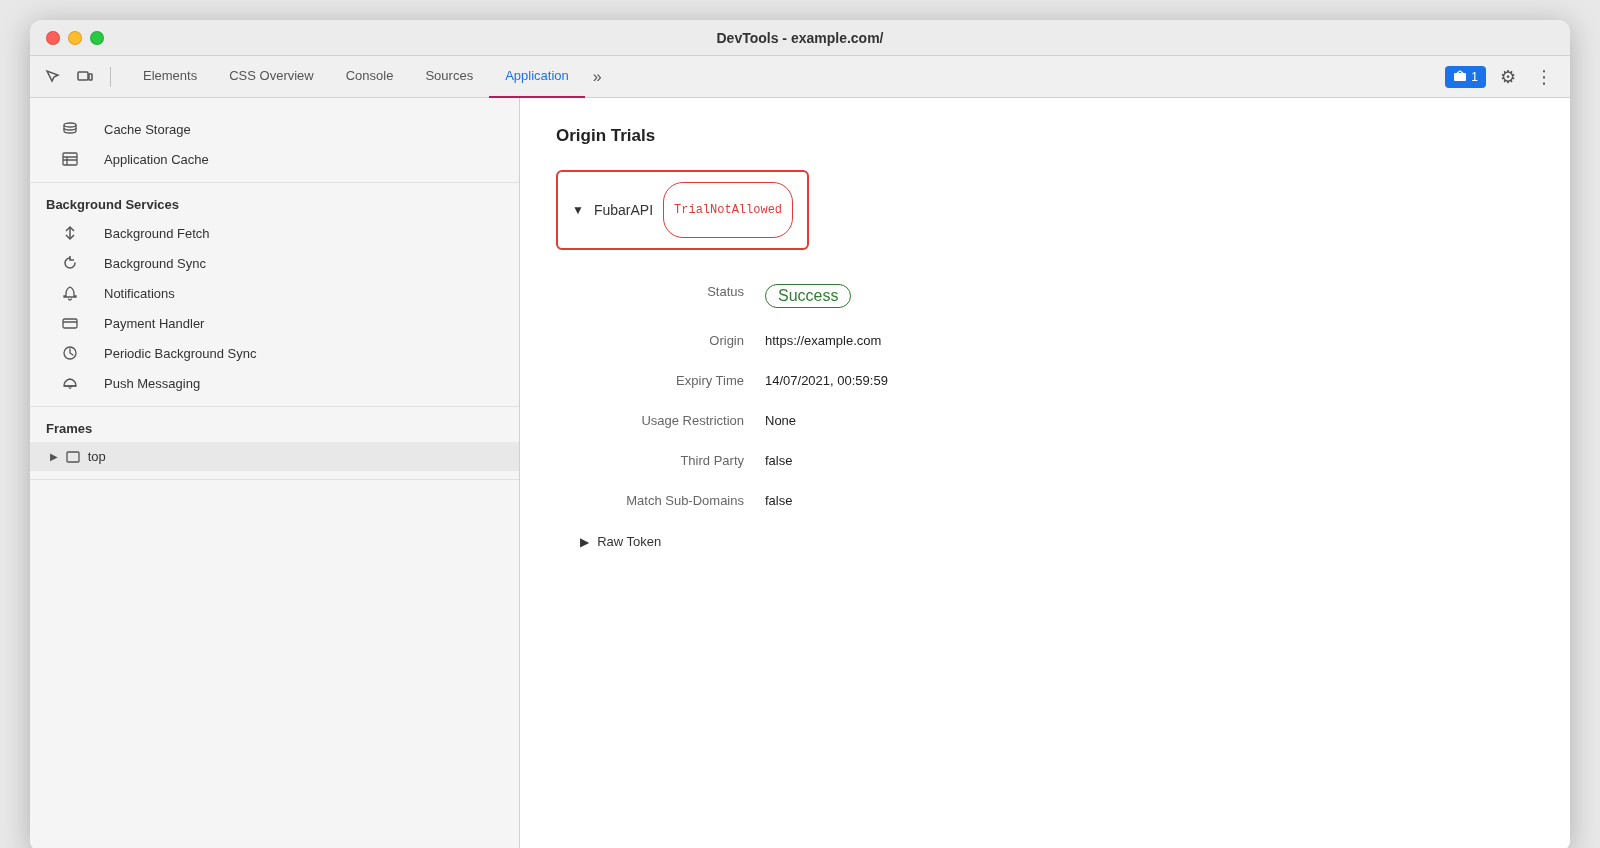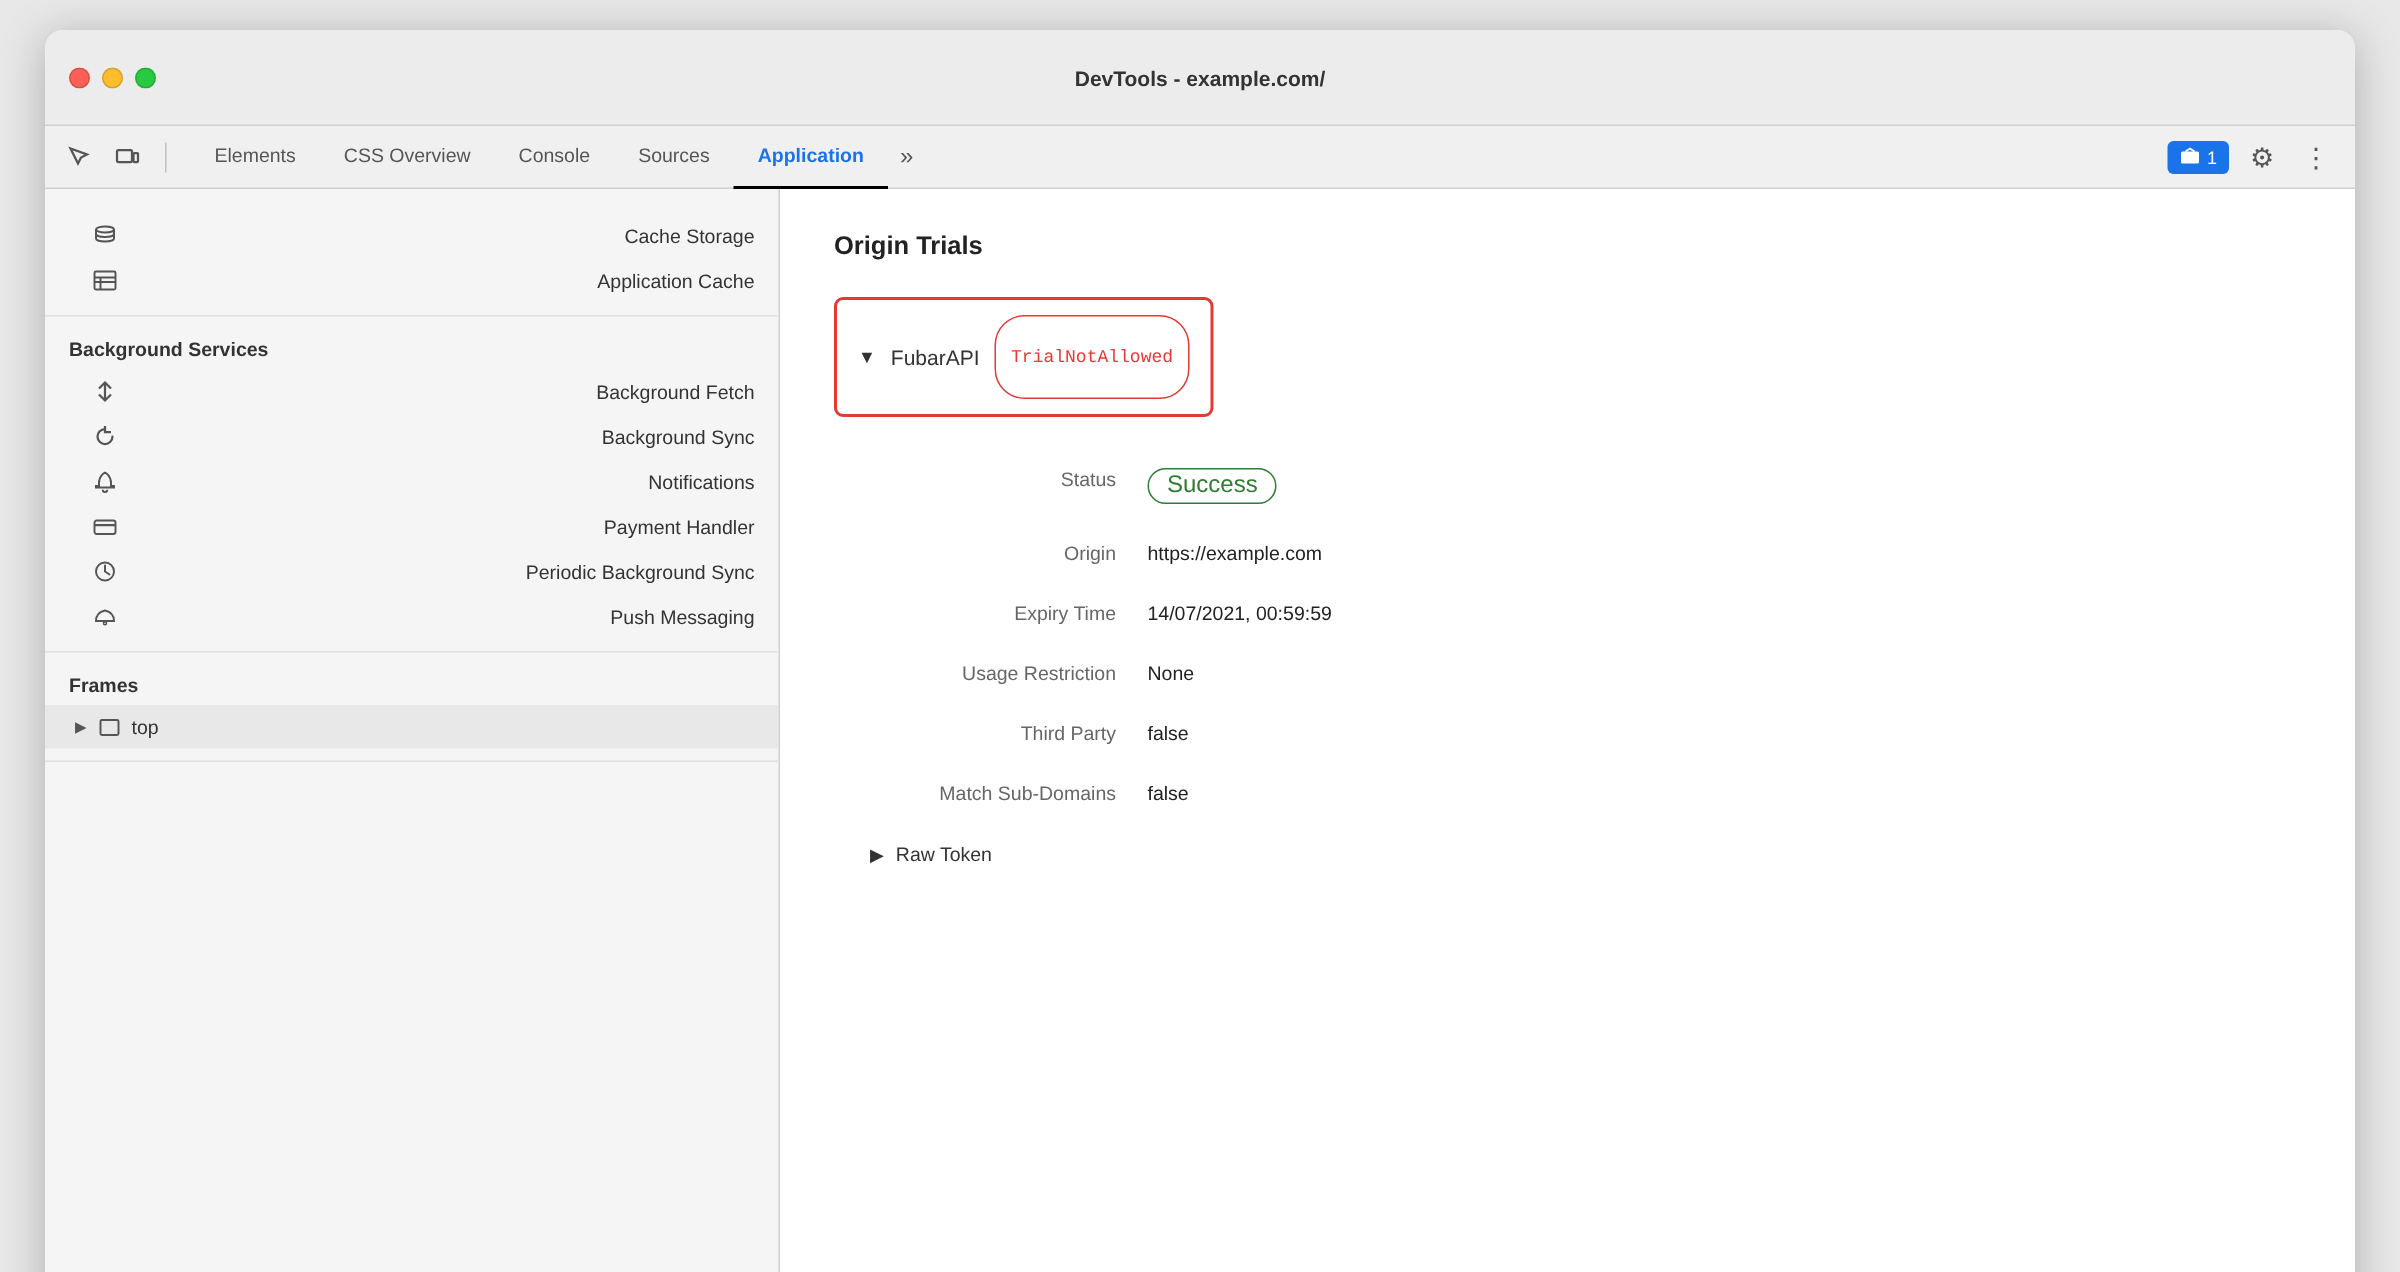--- a/index.html
+++ b/index.html
@@ -19,21 +19,21 @@
       background: #f5f5f5;
       border-radius: 12px;
       box-shadow: 0 4px 30px rgba(0,0,0,0.25);
       overflow: hidden;
     }
 
     
     .title-bar {
       background: #ececec;
       border-bottom: 1px solid #d0d0d0;
-      height: 64px;
+      height: 36px;
       display: flex;
       align-items: center;
       padding: 0 16px;
       position: relative;
     }
 
     .traffic-lights {
       display: flex;
       gap: 8px;
     }
@@ -108,22 +108,22 @@
       font-size: 13px;
       color: #555;
       cursor: pointer;
       border-bottom: 2px solid transparent;
       position: relative;
       white-space: nowrap;
     }
 
     .tab.active {
       color: #1a73e8;
-      border-bottom: 2px solid #000000;
-      font-weight: 700;
+      border-bottom: 2px solid #be185d;
+      font-weight: 400;
     }
 
     .tab-more {
       padding: 0 8px;
       height: 42px;
       display: flex;
       align-items: center;
       color: #555;
       cursor: pointer;
       font-size: 16px;
@@ -184,26 +184,25 @@
     .sidebar-section-header {
       font-size: 13px;
       font-weight: 600;
       color: #333;
       padding: 6px 16px;
     }
 
     .sidebar-item {
       display: flex;
       align-items: center;
-      gap: 14px;
+      gap: 26px;
       padding: 7px 16px 7px 32px;
       font-size: 13px;
       color: #333;
       cursor: pointer;
-      justify-content: space-between;
     }
 
     .sidebar-item-icon {
       width: 16px;
       height: 16px;
       display: flex;
       align-items: center;
       justify-content: center;
       color: #555;
       font-size: 14px;

